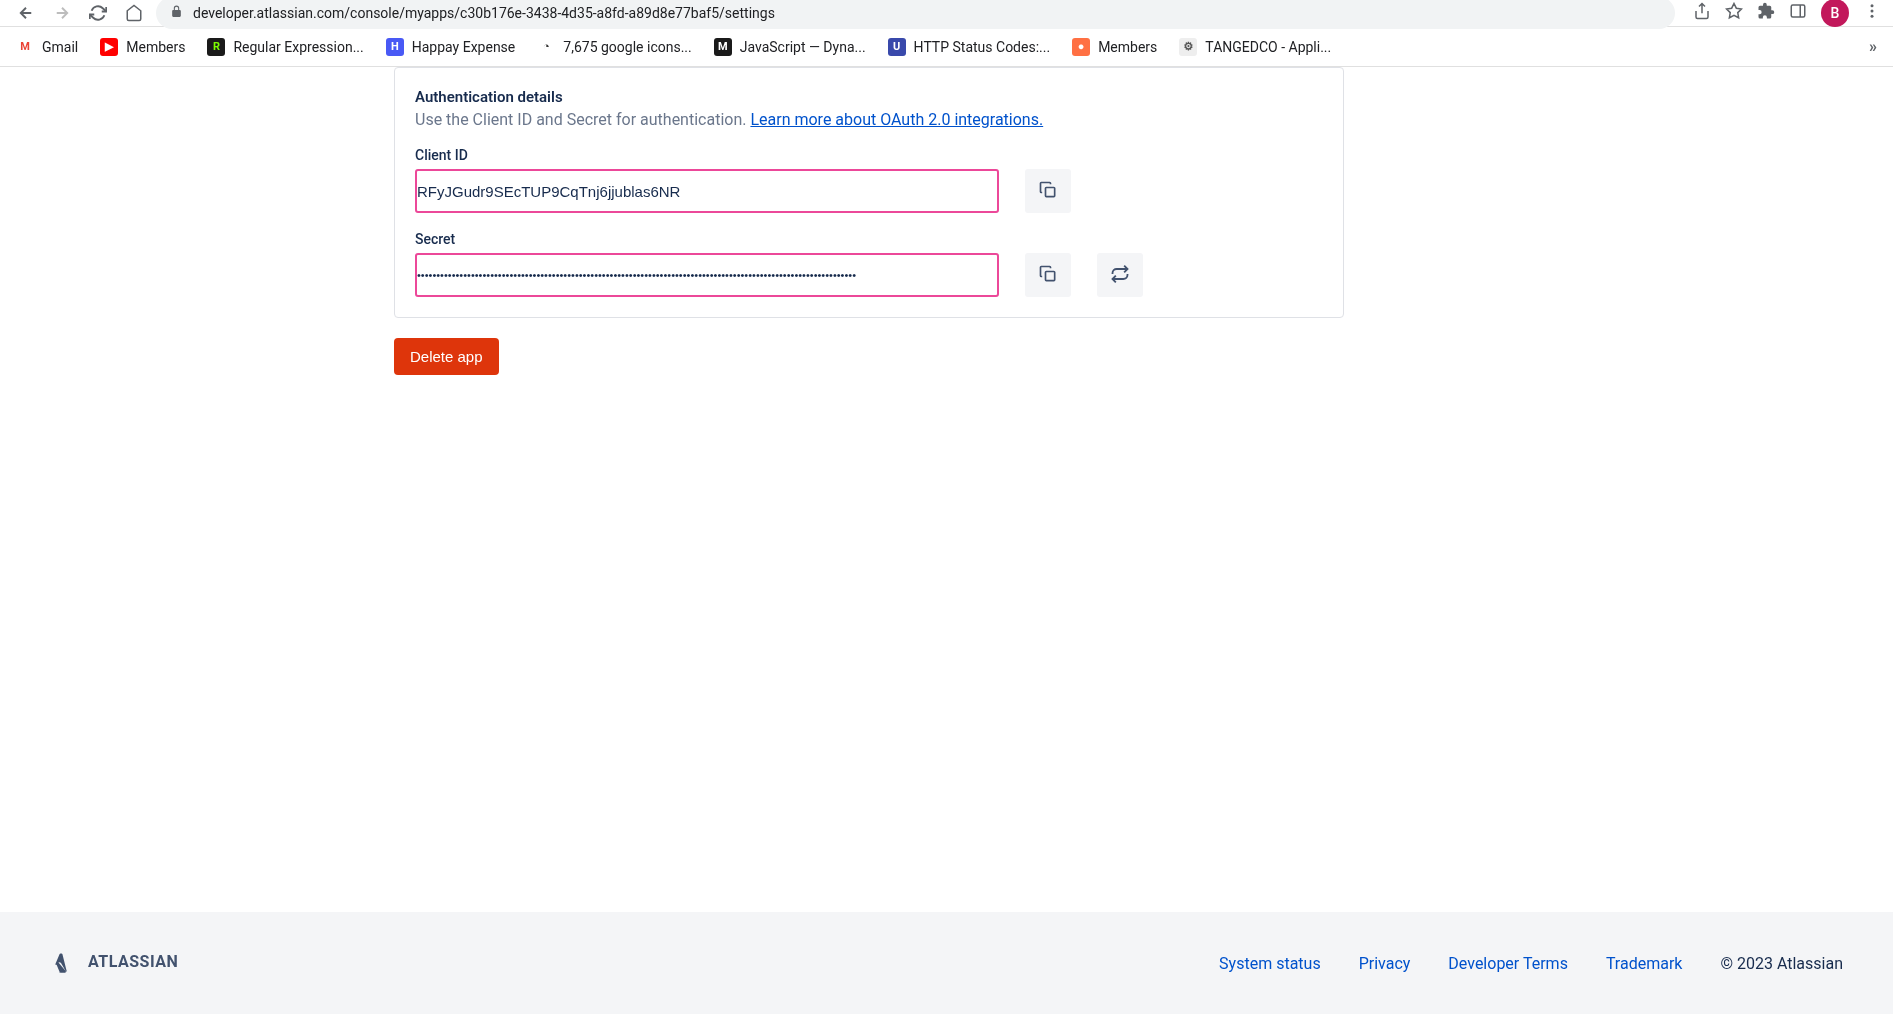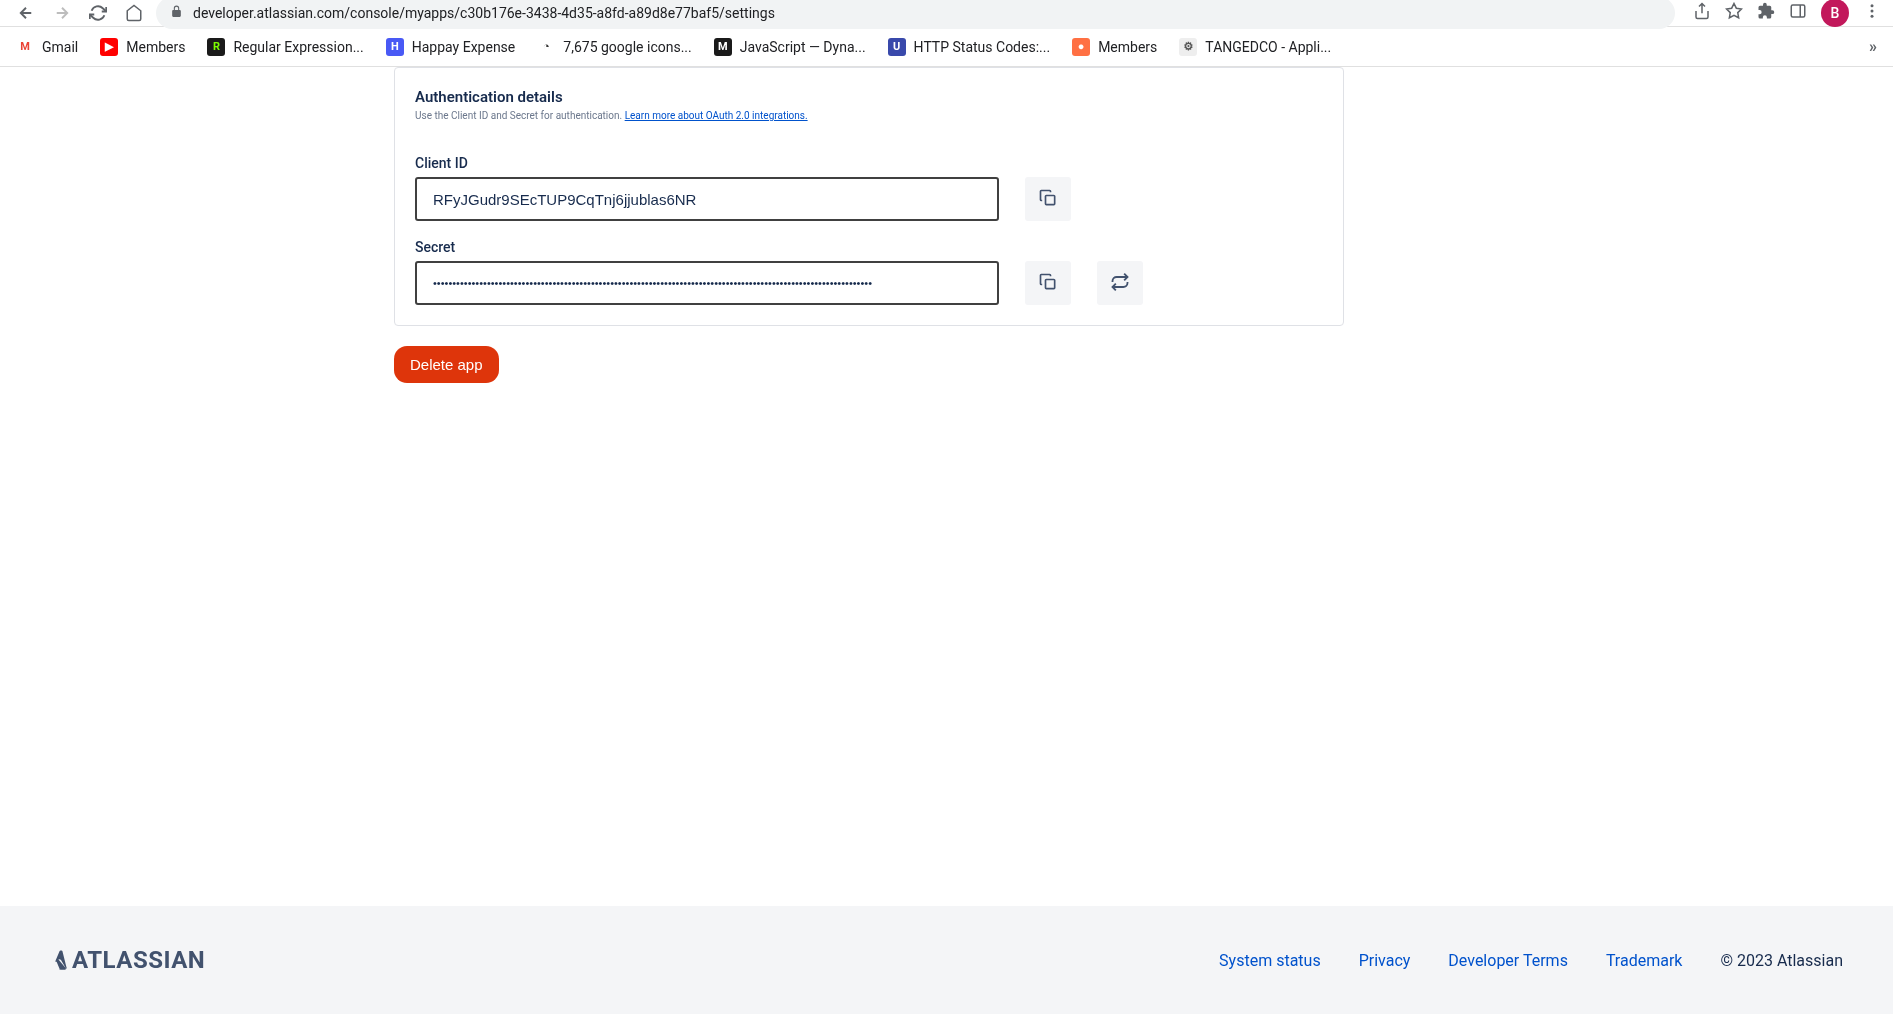--- a/index.html
+++ b/index.html
@@ -31,34 +31,34 @@
     .card-inner { padding: 20px; }
     
     .textarea-box { width: 584px; height: 130px; border: 2px solid #dfe1e6; border-radius: 3px; background: #fff; padding: 10px; resize: none; font-family: inherit; font-size: 14px; color: #aaa; }
     
     .btn-row { display: flex; gap: 12px; margin-top: 20px; }
     .btn { padding: 8px 14px; border: none; border-radius: 3px; font-size: 15px; font-weight: 500; cursor: pointer; }
     .btn-save { background: #f4f5f7; color: #97a0af; cursor: default; }
     .btn-cancel { background: transparent; color: #97a0af; cursor: default; }
     
     .section-title { font-size: 15px; font-weight: 600; color: #172b4d; margin-bottom: 4px; }
-    .section-subtitle { font-size: 10px; color: #6b778c; margin-bottom: 34px; }
+    .section-subtitle { font-size: 16px; color: #6b778c; margin-bottom: 18px; }
     .section-subtitle a { color: #0052cc; text-decoration: underline; }
     
     .field-label { font-size: 14px; font-weight: 500; color: #172b4d; margin-bottom: 6px; }
     .field-row { display: flex; gap: 26px; align-items: center; margin-bottom: 18px; }
     .field-row:last-child { margin-bottom: 0; }
-    .field-input { width: 584px; height: 44px; border: 2px solid #404040; border-radius: 3px; padding: 0 16px; font-size: 15px; color: #172b4d; background: #fff; }
+    .field-input { width: 584px; height: 44px; border: 2px solid #ec4899; border-radius: 3px; padding: 0 0; font-size: 15px; color: #172b4d; background: #fff; }
     .icon-btn { width: 46px; height: 44px; background: #f4f5f7; border: none; border-radius: 3px; display: flex; align-items: center; justify-content: center; cursor: pointer; color: #42526e; }
     
-    .delete-btn { background: #de350b; color: #fff; padding: 10px 16px; border: none; border-radius: 13px; font-size: 15px; font-weight: 500; cursor: pointer; }
+    .delete-btn { background: #de350b; color: #fff; padding: 10px 16px; border: none; border-radius: 4px; font-size: 15px; font-weight: 500; cursor: pointer; }
     
     
     .footer { background: #f4f5f7; padding: 40px 50px; display: flex; align-items: center; justify-content: space-between; }
-    .footer-logo { display: flex; align-items: center; gap: 0; color: #42526e; font-size: 24px; font-weight: 700; letter-spacing: 0.5px; }
+    .footer-logo { display: flex; gap: 16px; color: #42526e; font-size: 16px; font-weight: 700; letter-spacing: 0.5px; }
     .footer-links { display: flex; align-items: center; gap: 38px; }
     .footer-link { color: #0052cc; text-decoration: none; font-size: 16px; }
     .footer-copy { color: #172b4d; font-size: 16px; }
   </style>
 </head>
 <body>
 
 <div class="browser-chrome">
   <div class="nav-btn">
     <svg width="18" height="18" viewBox="0 0 24 24" fill="none" stroke="currentColor" stroke-width="2.5">

